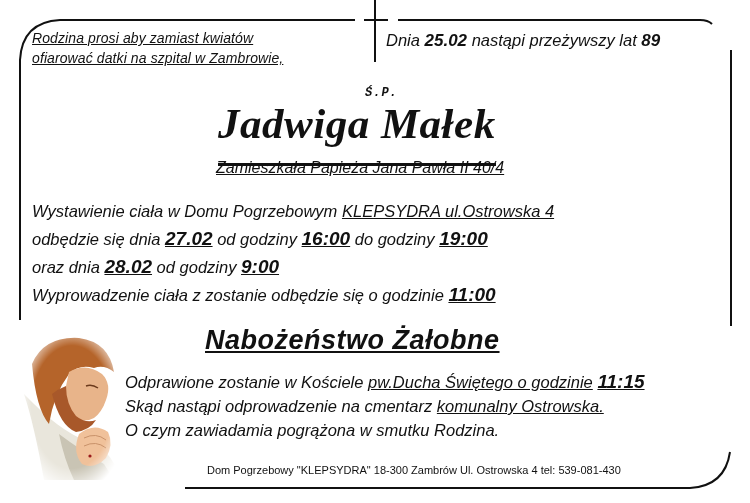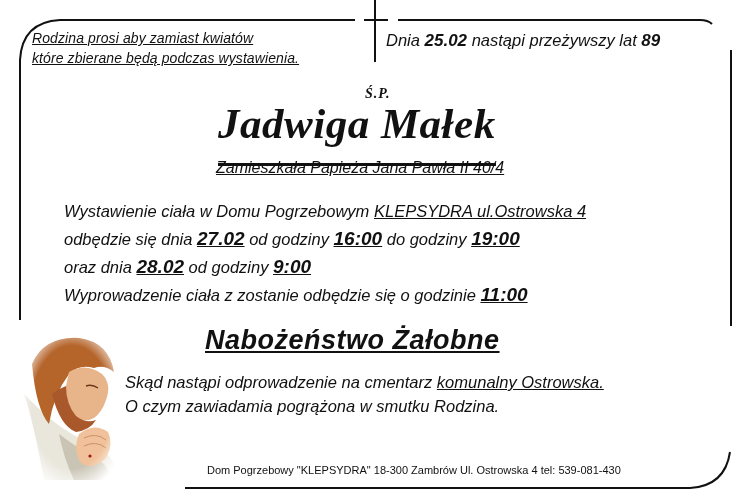--- a/index.html
+++ b/index.html
@@ -3,25 +3,25 @@
 <meta charset="utf-8">
 <style>
   html, body { margin: 0; padding: 0; background: #ffffff; }
   body { width: 750px; height: 503px; position: relative; overflow: hidden; font-family: "DejaVu Sans", sans-serif; color: #111; }
   .abs { position: absolute; }
   svg.frame { position: absolute; left: 0; top: 0; }
   .note { left: 32px; top: 28px; font-family: "Liberation Sans", sans-serif; font-style: italic; font-size: 14px; line-height: 20px; text-decoration: underline; letter-spacing: 0.1px; }
   .note div { white-space: nowrap; }
   .death { left: 386px; top: 31px; font-family: "Liberation Sans", sans-serif; font-style: italic; font-size: 16.5px; white-space: nowrap; }
   .death b { font-size: 17px; font-weight: 900; font-style: italic; }
-  .sp { left: 365px; top: 86px; font-family: Liberation Serif, serif; font-weight: bold; font-style: italic; font-size: 14px; letter-spacing: 1px; }
+  .sp { left: 365px; top: 86px; font-family: Liberation Mono, monospace; font-weight: bold; font-style: italic; font-size: 12px; letter-spacing: 1px; }
   .name { left: 218px; top: 101px; font-family: "Liberation Serif", serif; font-weight: bold; font-style: italic; font-size: 43px; line-height: 46px; white-space: nowrap; border-bottom: 3px solid #111; padding-bottom: 16px; letter-spacing: 0.5px; }
   .addr { left: 216px; top: 159px; font-family: "Liberation Sans", sans-serif; font-style: italic; font-size: 16px; text-decoration: underline; white-space: nowrap; }
   .info { left: 32px; top: 198px; font-family: "Liberation Sans", sans-serif; font-style: italic; font-size: 16.5px; line-height: 27px; }
-  .info div { white-space: nowrap; margin-left: 32px; }
+  .info div { white-space: nowrap; }
   .u { text-decoration: underline; }
   .big { font-weight: 900; font-size: 19px; text-decoration: underline; font-style: italic; }
   .service-title { left: 205px; top: 325px; font-family: "Liberation Sans", sans-serif; font-weight: bold; font-style: italic; font-size: 27px; text-decoration: underline; white-space: nowrap; letter-spacing: 0.5px; text-align: center; }
   .service { left: 125px; top: 370px; font-family: "Liberation Sans", sans-serif; font-style: italic; font-size: 16.5px; line-height: 24px; }
   .service div { white-space: nowrap; }
   .footer { left: 207px; top: 464px; font-family: "Liberation Sans", sans-serif; font-size: 11px; white-space: nowrap; }
   .portrait { left: 24px; top: 334px; width: 96px; height: 146px; }
 </style>
 </head>
 <body>
@@ -34,21 +34,21 @@
 
   <line x1="375" y1="0" x2="375" y2="62" stroke="#111" stroke-width="2"></line>
 
   <line x1="731" y1="50" x2="731" y2="326" stroke="#111" stroke-width="2"></line>
 
   <path d="M 185 488 L 690 488 Q 725 486 730 452" stroke="#111" stroke-width="2" fill="none"></path>
 </svg>
 
 <div class="abs note">
   <div>Rodzina prosi aby zamiast kwiatów</div>
-  <div>które zbierane będą podczas wystawienia.</div>
+  <div>ofiarować datki na szpital w Zambrowie,</div>
 </div>
 
 <div class="abs death">
   <span>Dnia </span><b>25.02</b><span> nastąpi przeżywszy lat </span><b>89</b>
 </div>
 
 <div class="abs sp">Ś.P.</div>
 
 <div class="abs name">Jadwiga Małek</div>
 
@@ -83,17 +83,18 @@
   <path d="M 55 100 Q 70 88 84 98 Q 90 110 82 124 Q 70 136 58 130 Q 48 118 55 100 Z" fill="#f0c19a"></path>
   <path d="M 60 104 Q 72 98 82 106" stroke="#c9926a" stroke-width="1" fill="none"></path>
   <path d="M 60 112 Q 72 106 82 114" stroke="#c9926a" stroke-width="1" fill="none"></path>
   <circle cx="66" cy="122" r="1.6" fill="#9a1a1a"></circle>
   <rect x="0" y="0" width="96" height="146" fill="url(#fade)"></rect>
 </svg>
 
 <div class="abs service-title">Nabożeństwo Żałobne</div>
 
 <div class="abs service">
+  <div><span>Odprawione zostanie w Kościele </span><span class="u">pw.Ducha Świętego o godzinie</span> <span class="big">11:15</span></div>
   <div><span>Skąd nastąpi odprowadzenie na cmentarz </span><span class="u">komunalny Ostrowska.</span></div>
   <div><span>O czym zawiadamia pogrążona w smutku Rodzina.</span></div>
 </div>
 
 <div class="abs footer">Dom Pogrzebowy "KLEPSYDRA" 18-300 Zambrów Ul. Ostrowska 4 tel: 539-081-430</div>
 
 </body></html>

